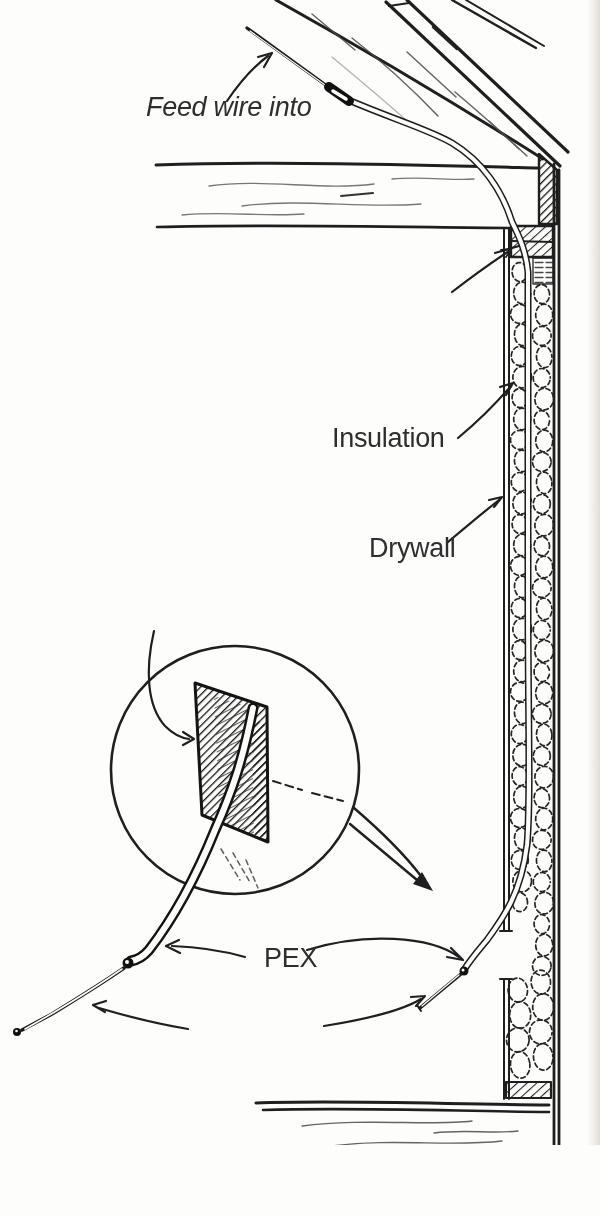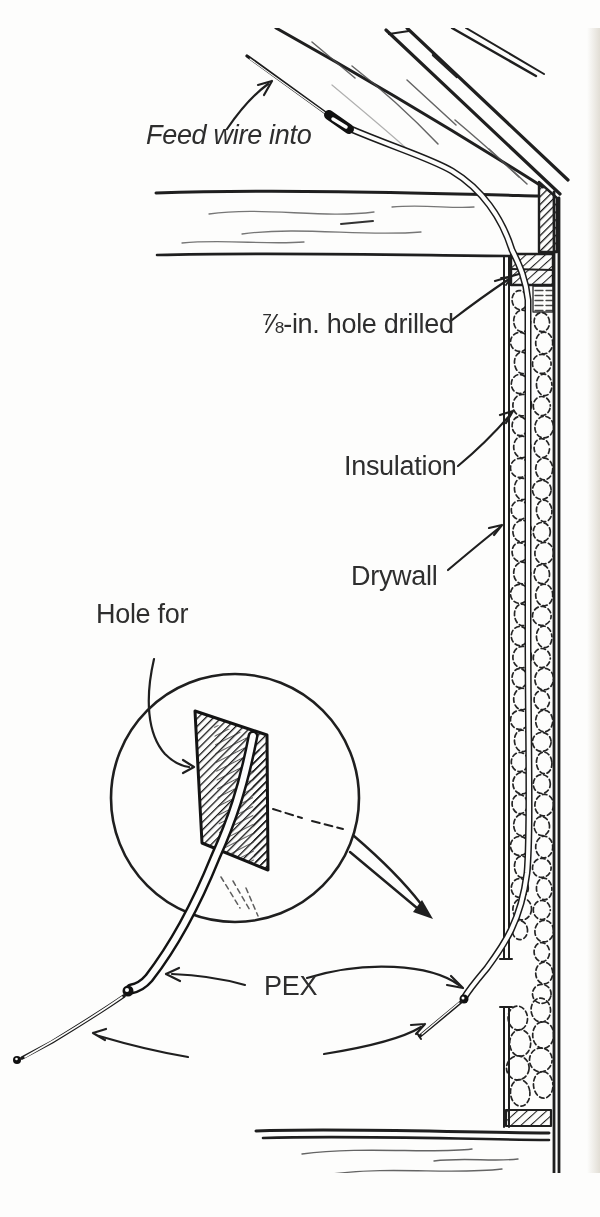--- a/index.html
+++ b/index.html
@@ -2,21 +2,21 @@
 <html><head>
 <meta charset="utf-8">
 <style>
   html,body{margin:0;padding:0;}
   body{
     width:600px;height:1217px;position:relative;
     background:#fdfdfc;
     font-family:"Liberation Sans",sans-serif;
     overflow:hidden;
   }
-  .stage{position:absolute;inset:0;width:600px;height:1145px;overflow:hidden;margin-top:28px;}
+  .stage{position:absolute;inset:0;width:600px;height:1145px;overflow:hidden;}
   svg.drawing{position:absolute;left:0;top:0;}
   .lbl{
     position:absolute;color:#2e2e2e;font-size:27px;line-height:30px;
     letter-spacing:-0.3px;white-space:nowrap;
   }
   .lbl.it{font-style:italic;}
   .page-edge{
     position:absolute;top:0;right:0;width:13px;height:100%;
     background:linear-gradient(to right, rgba(232,229,223,0), rgba(224,220,211,0.95));
   }
@@ -290,28 +290,26 @@
         <path d="M425,996 L411,997 M425,996 L416,1006"></path>
       </g>
     </g>
   </svg>
 
   <div class="lbl it" style="left:146px;top:92px">
     <div>Feed wire into</div>
   </div>
 
   <div class="lbl" style="left:261px;top:281px">
-    <div>⅞-in. hole drilled</div>
   </div>
 
-  <div class="lbl" style="left:344px;top:423px">Insulation</div>
-
-  <div class="lbl" style="left:351px;top:533px">Drywall</div>
+  <div class="lbl" style="left:332px;top:423px">Insulation</div>
+
+  <div class="lbl" style="left:369px;top:533px">Drywall</div>
 
   <div class="lbl" style="left:96px;top:571px">
-    <div>Hole for</div>
   </div>
 
   <div class="lbl" style="left:264px;top:943px">PEX</div>
 
 
   <div class="page-edge"></div>
 </div>
 
 </body></html>

